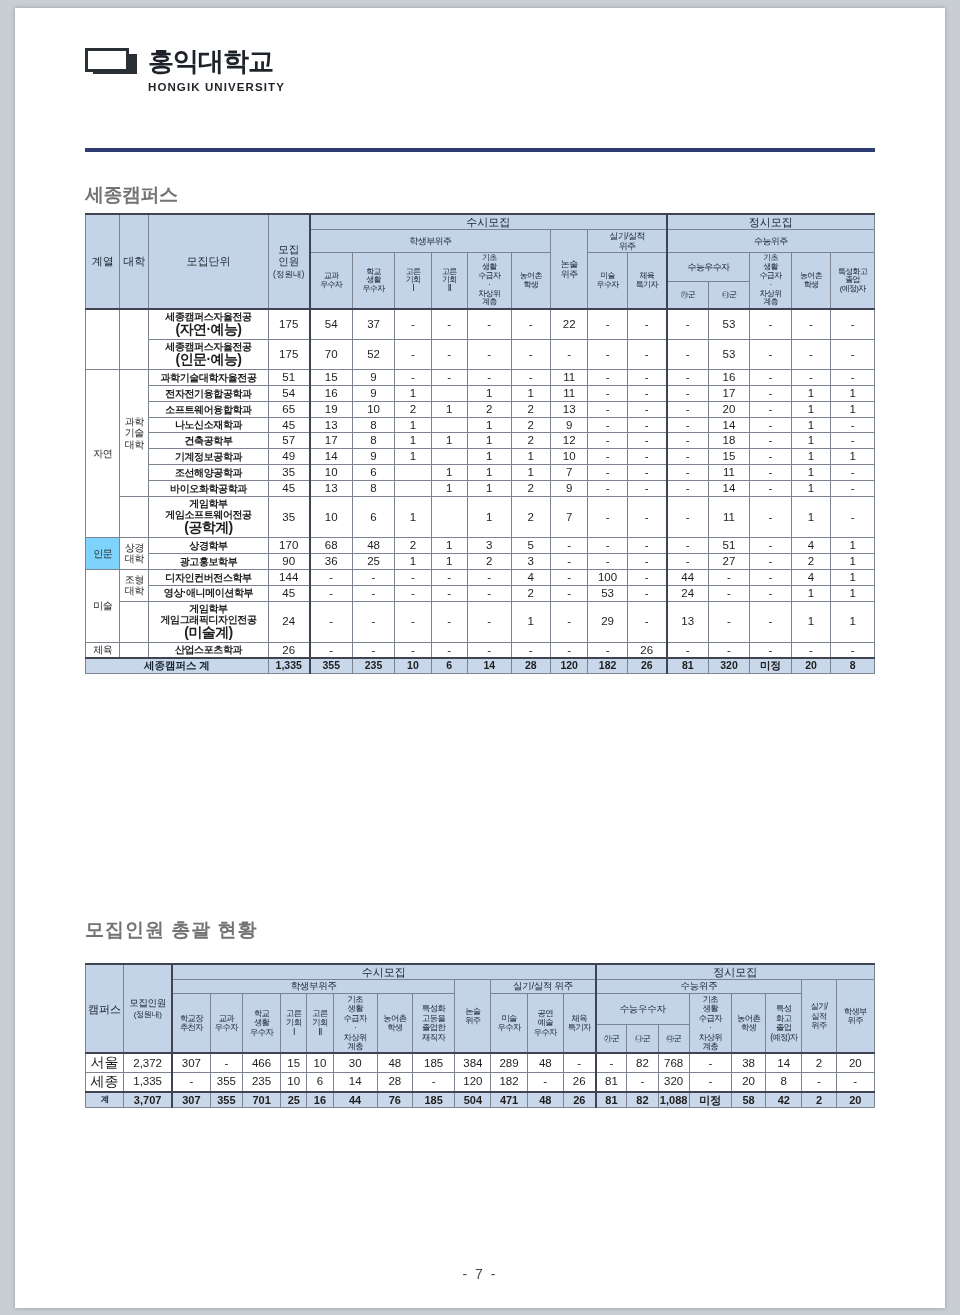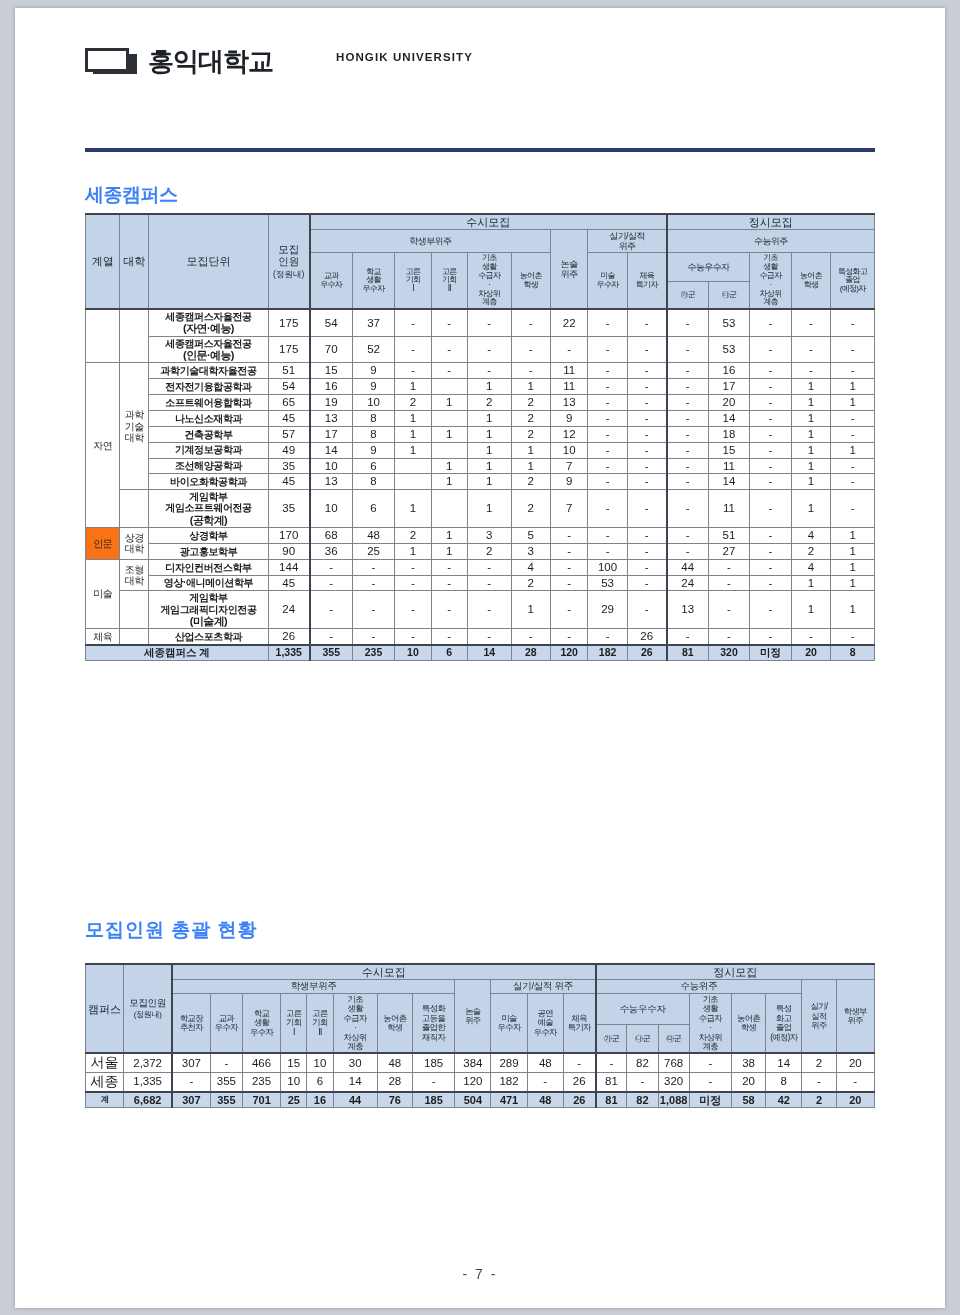--- a/index.html
+++ b/index.html
@@ -11,21 +11,21 @@
   }
   .page{
     position:absolute;
     left:15px;top:8px;
     width:930px;height:1300px;
     background:#ffffff;
     box-shadow:0 0 4px rgba(0,0,0,.25);
   }
   .logo-wrap{
     position:absolute;left:70px;top:38px;
-    display:flex;flex-direction:row;align-items:flex-start;
+    display:flex;flex-direction:column;align-items:flex-start;
   }
   .logo-row{display:flex;align-items:center;gap:9px;}
   .logo-mark{position:relative;width:54px;height:30px;}
   .logo-mark .bk{
     position:absolute;left:0;top:2px;width:44px;height:24px;
     border:3px solid #2b2f36;background:#fff;box-sizing:border-box;
   }
   .logo-mark .bk2{
     position:absolute;left:8px;top:8px;width:44px;height:20px;
     background:#2b2f36;
@@ -37,21 +37,21 @@
   }
   .logo-en{
     margin-top:5px;margin-left:63px;
     font-size:11.5px;font-weight:bold;color:#1d2128;letter-spacing:1.1px;
   }
   .rule{
     position:absolute;left:70px;top:140px;width:790px;height:4px;
     background:#2d3c70;
   }
   .sec-title{
-    position:absolute;font-size:19px;font-weight:bold;color:#3b82f6;
+    position:absolute;font-size:19px;font-weight:bold;color:#737373;
     letter-spacing:-.5px;
     text-align:right;
   }
   #title-sejong{left:70px;top:174px;}
   #title-total{left:70px;top:909px;letter-spacing:1px;}
   table{
     position:absolute;border-collapse:collapse;table-layout:fixed;
     font-size:9.5px;color:#1d1d1d;
   }
   table.t1{left:70px;top:205px;width:790px;}
@@ -66,21 +66,21 @@
   td{background:#fff;}
   .thick-l{border-left:2.2px solid #3f4450 !important;}
   .thick-t{border-top:2.2px solid #3f4450 !important;}
   .sum td,.sum th{background:#c9d7ea;font-weight:bold;font-size:10.5px;}
   .numcell{font-size:11px;}
   .t1 td.numcell{font-size:11.5px;}
   .t2 td.numcell{font-size:11.5px;}
   .unit{font-size:10.5px;}
   .unit .small{font-size:8.5px;}
   .major{font-size:10px;letter-spacing:-.4px;font-weight:bold;}
-  .major .sub{font-size:11px;display:block;letter-spacing:-.6px;}
+  .major .sub{font-size:14px;display:block;letter-spacing:-.6px;}
   .grp{font-size:10px;letter-spacing:-.5px;}
   .hdr-big{font-size:11px;}
   .hdr-s{font-size:9px;letter-spacing:-.6px;}
   .hdr-xs{font-size:8px;letter-spacing:-.7px;line-height:1.1;}
   .t2 th{font-size:8.4px;letter-spacing:-.7px;}
   .t2 th.big{font-size:11px;letter-spacing:0;}
   .t2 th.mid{font-size:9.5px;letter-spacing:-.3px;}
   .t2 td{font-size:11px;}
   .t2 td.lbl{font-size:14px;}
   .footer{
@@ -364,21 +364,21 @@
           <td class="numcell">7</td>
           <td class="numcell">-</td>
           <td class="numcell">-</td>
           <td class="numcell thick-l">-</td>
           <td class="numcell">11</td>
           <td class="numcell">-</td>
           <td class="numcell">1</td>
           <td class="numcell">-</td>
         </tr>
         <tr>
-          <td rowspan="2" class="grp" style="background: #f97316;">인문</td>
+          <td rowspan="2" class="grp" style="background: #7dd3fc;">인문</td>
           <td rowspan="2" class="grp">상경<br>대학</td>
           <td class="major">상경학부</td>
           <td class="numcell">170</td>
           <td class="numcell thick-l">68</td>
           <td class="numcell">48</td>
           <td class="numcell">2</td>
           <td class="numcell">1</td>
           <td class="numcell">3</td>
           <td class="numcell">5</td>
           <td class="numcell">-</td>
@@ -618,21 +618,21 @@
           <td class="numcell">-</td>
           <td class="numcell">320</td>
           <td class="numcell">-</td>
           <td class="numcell">20</td>
           <td class="numcell">8</td>
           <td class="numcell">-</td>
           <td class="numcell">-</td>
         </tr>
         <tr class="sum">
           <th class="thick-t">계</th>
-          <td class="thick-t">6,682</td>
+          <td class="thick-t">3,707</td>
           <td class="thick-t thick-l">307</td>
           <td class="thick-t">355</td>
           <td class="thick-t">701</td>
           <td class="thick-t">25</td>
           <td class="thick-t">16</td>
           <td class="thick-t">44</td>
           <td class="thick-t">76</td>
           <td class="thick-t">185</td>
           <td class="thick-t">504</td>
           <td class="thick-t">471</td>

